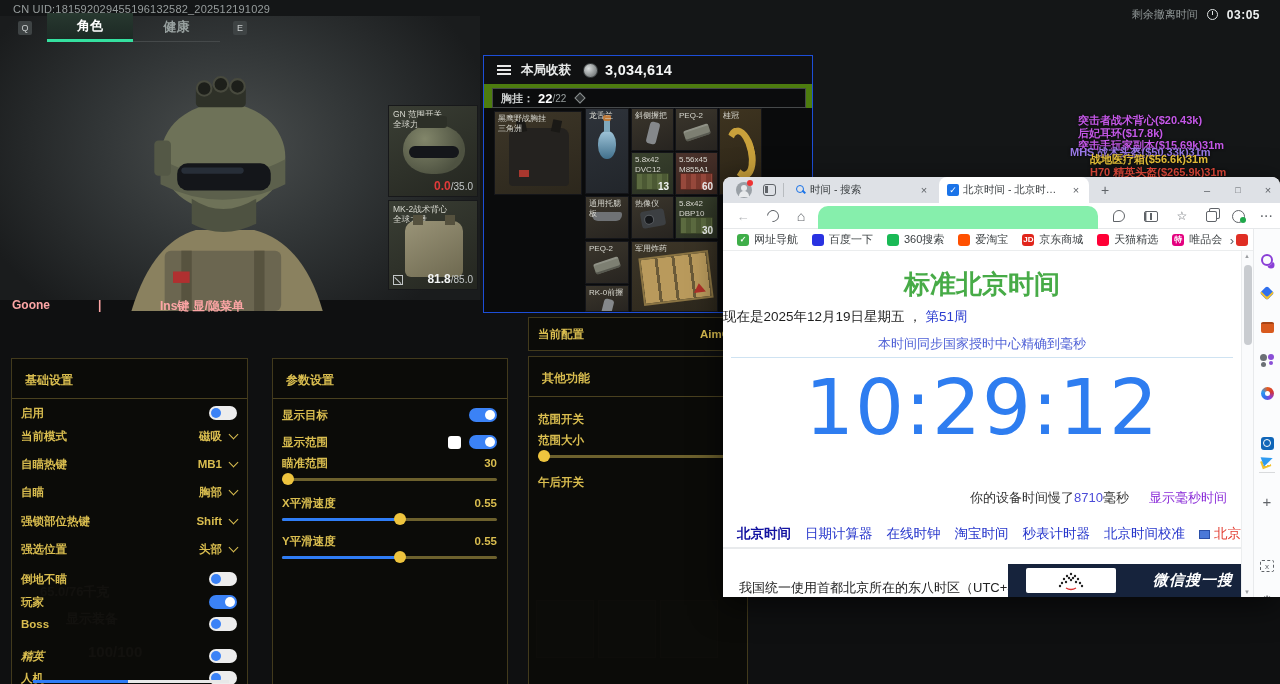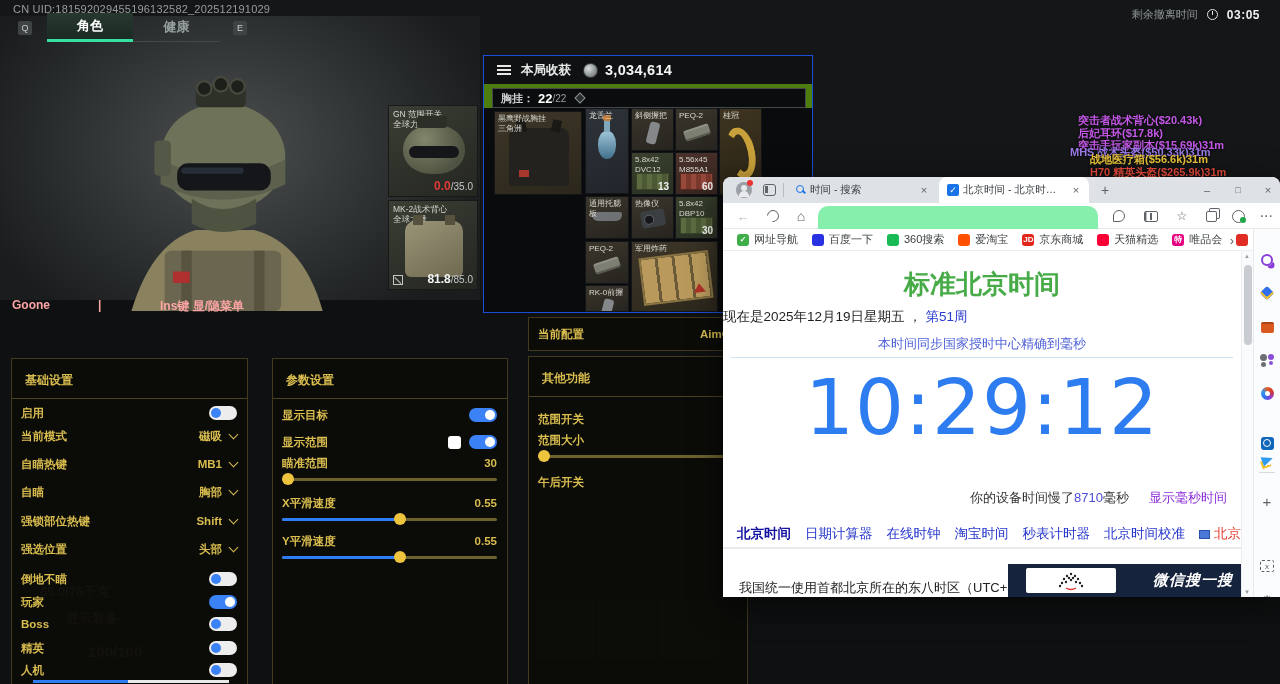--- a/index.html
+++ b/index.html
@@ -449,21 +449,21 @@
           <div class="tog off"></div>
         </div>
         <div class="mrow" style="margin-top: 1px;">
           <div class="mlabel">玩家</div>
           <div class="tog on"></div>
         </div>
         <div class="mrow" style="margin-top: 0px;">
           <div class="mlabel">Boss</div>
           <div class="tog off"></div>
         </div>
-        <div class="mrow" style="margin-top: 2px;">
+        <div class="mrow" style="margin-top: 10px; font-style: italic;">
           <div class="mlabel">精英</div>
           <div class="tog off"></div>
         </div>
         <div class="mrow" style="margin-top: 0px;">
           <div class="mlabel">人机</div>
           <div class="tog off"></div>
         </div>
         <div class="mrow" style="margin-top: 0px;">
           <div class="mlabel">最大瞄准距离</div>
         </div>

